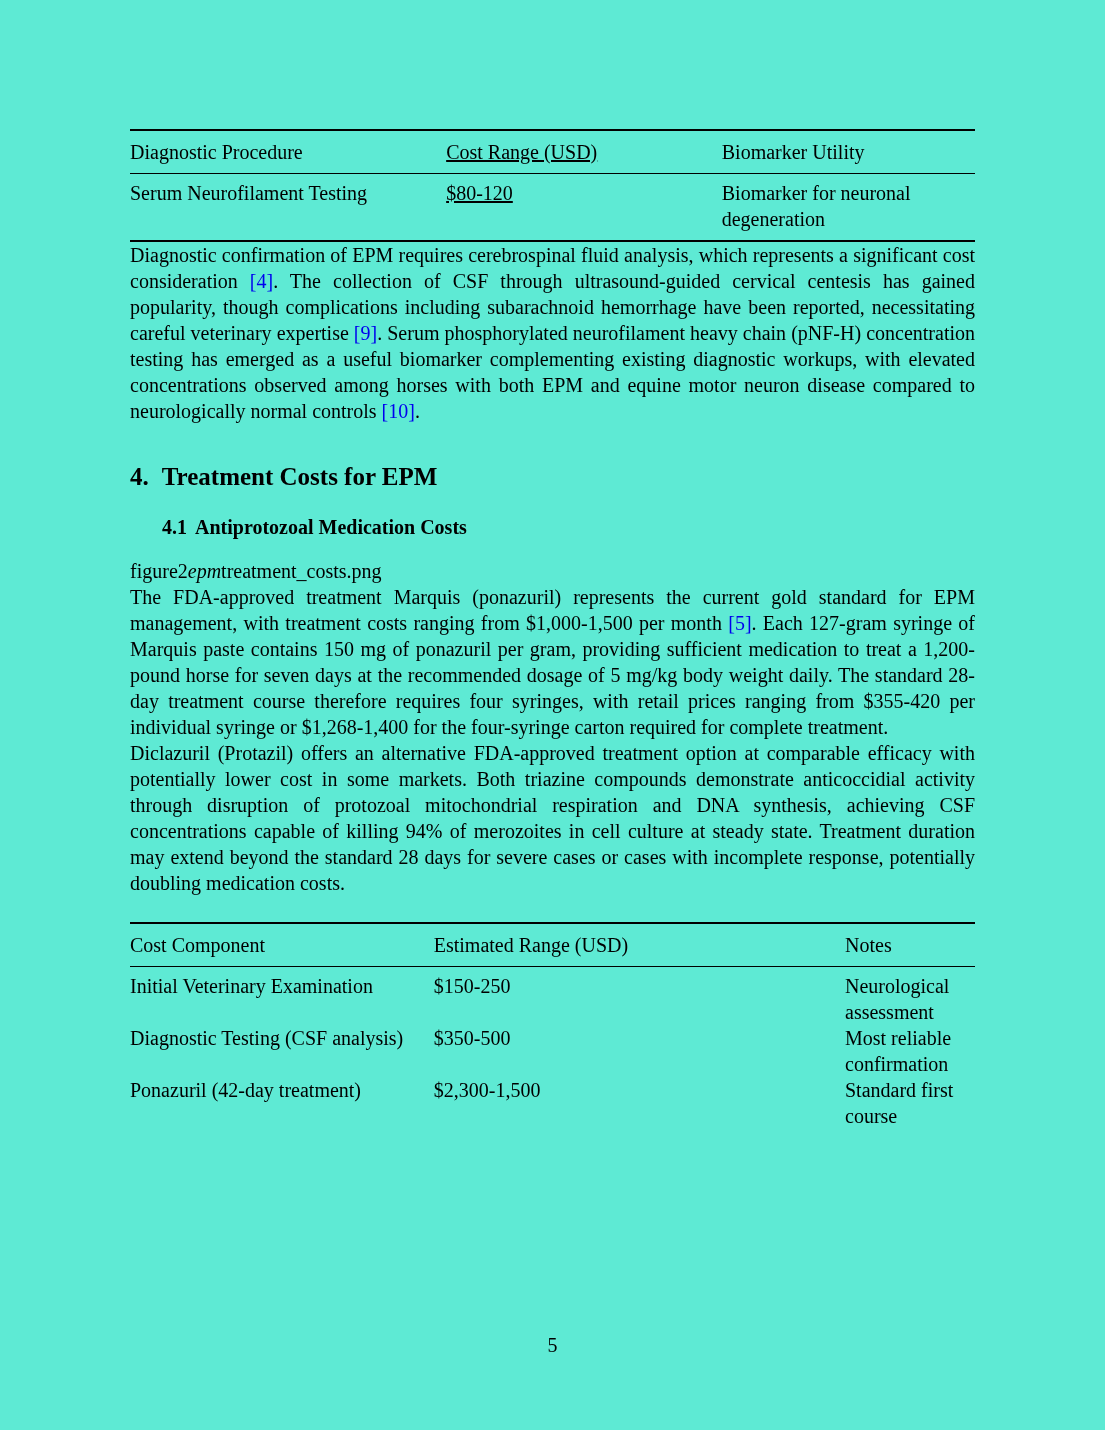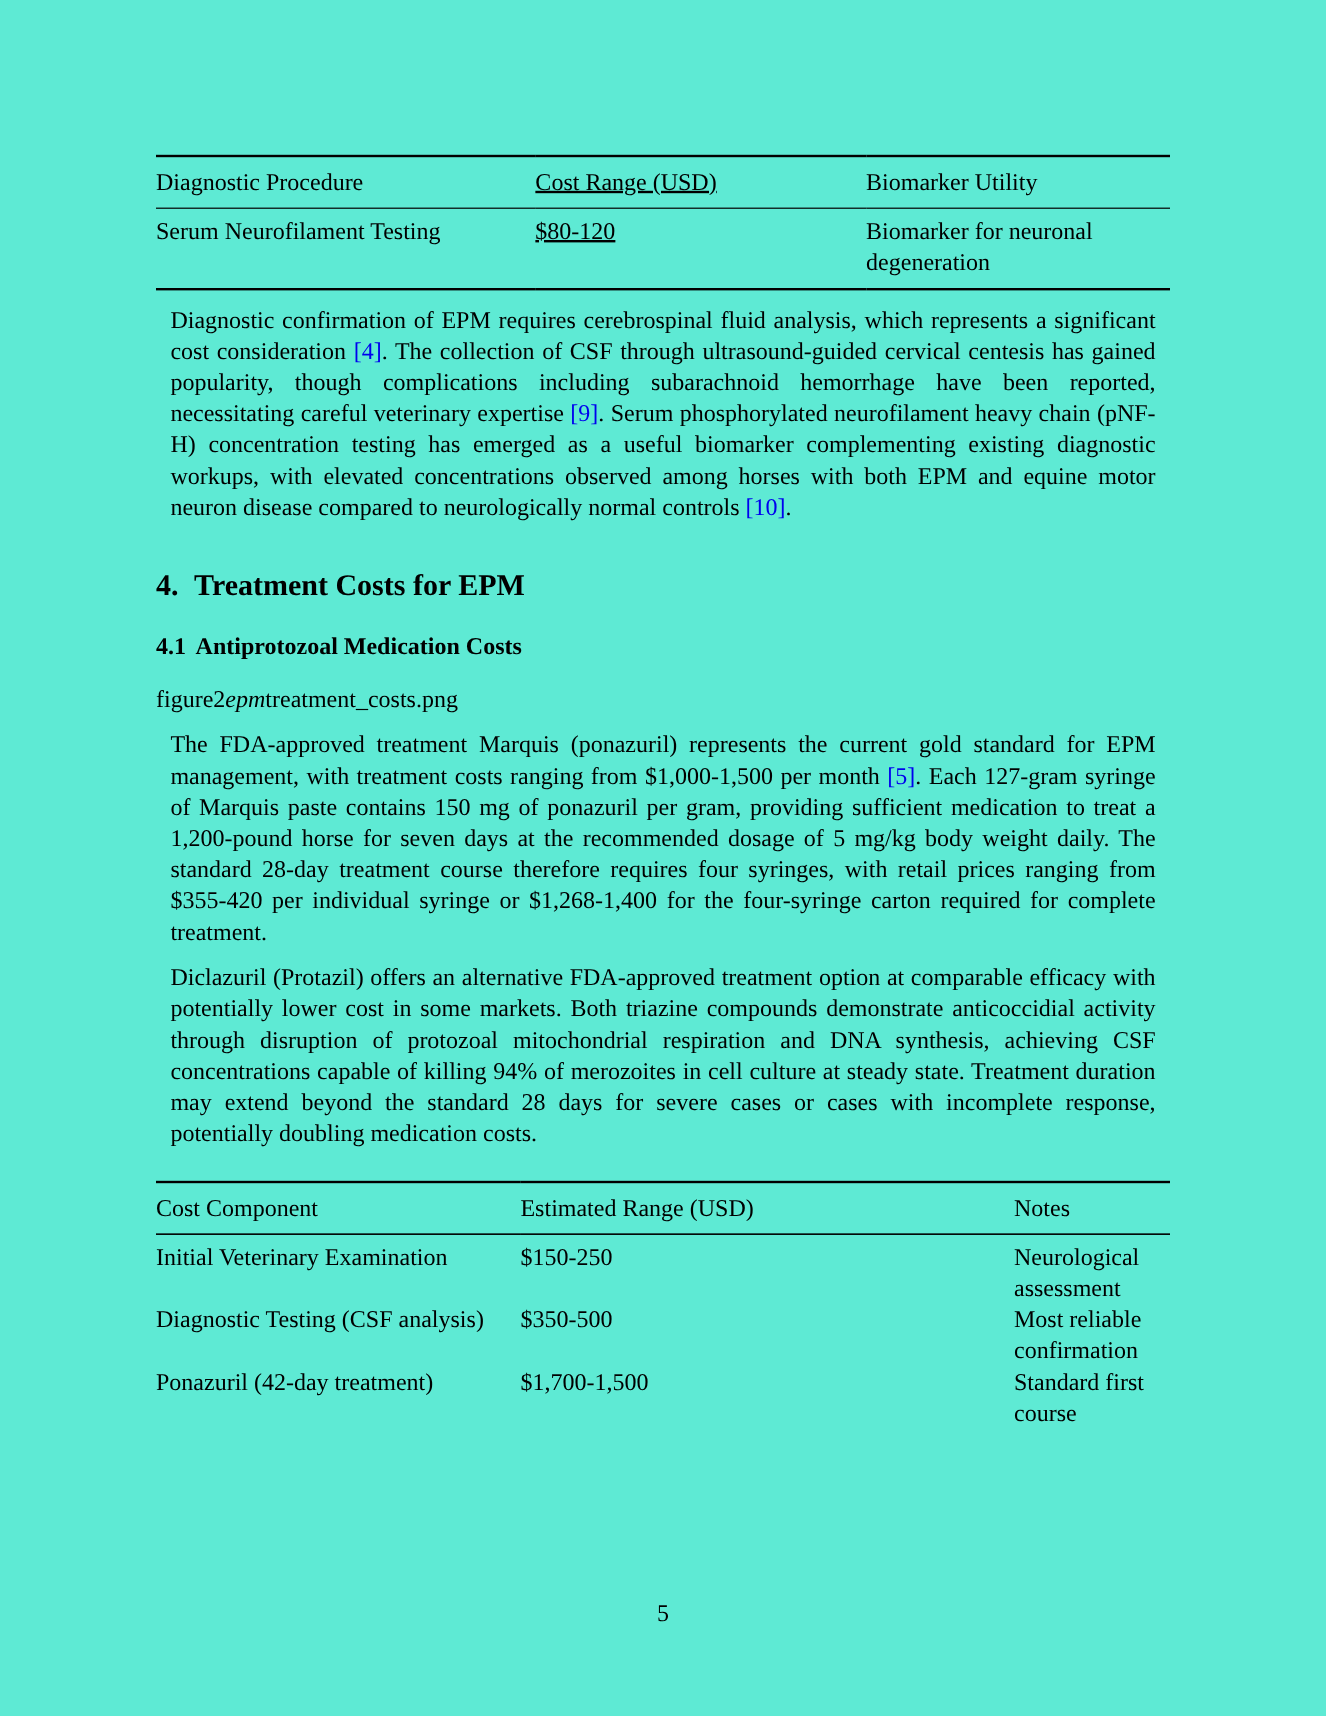--- a/index.html
+++ b/index.html
@@ -38,41 +38,41 @@
   table.data-table tbody tr:first-child td { padding-top: 6px; }
   table.table1 tbody tr:last-child td { padding-bottom: 8px; }
   table.table1 th:nth-child(1), table.table1 td:nth-child(1) { width: 37.5%; }
   table.table1 th:nth-child(2), table.table1 td:nth-child(2) { width: 32.6%; text-decoration: underline; }
   table.table1 th:nth-child(3), table.table1 td:nth-child(3) { width: 29.9%; }
   table.table2 { margin-top: 26px; }
   table.table2 th:nth-child(1), table.table2 td:nth-child(1) { width: 36%; }
   table.table2 th:nth-child(2), table.table2 td:nth-child(2) { width: 49%; }
   table.table2 th:nth-child(3), table.table2 td:nth-child(3) { width: 15%; }
   p.body-text {
-    margin: 12px;
+    margin: 0;
     text-align: justify;
     line-height: 26px;
   }
   .p1 { margin-top: 44px; }
   .p2 { margin-top: 16px; }
   .p3 { margin-top: 16px; }
   h1.section-heading {
     font-size: 25px;
     font-weight: bold;
     margin: 38px 0 0 0;
     line-height: 30px;
   }
   h1.section-heading .sec-num { margin-right: 13px; }
   h2.subsection-heading {
     font-size: 20px;
     font-weight: bold;
     margin: 22px 0 0 0;
     line-height: 26px;
   }
-  h2.subsection-heading .sec-num { margin-right: 8px; }
+  h2.subsection-heading .sec-num { margin-right: 8px; margin-left: 32px; }
   .h42 { margin-top: 34px; }
   .figure-line { margin: 18px 0 0 0; line-height: 26px; }
   .it { font-style: italic; }
   .cite { text-decoration: none; cursor: pointer; }
   .page-number {
     position: absolute;
     top: 1332px;
     left: 0;
     width: 1105px;
     text-align: center;
@@ -132,21 +132,21 @@
           <td>$150-250</td>
           <td>Neurological assessment</td>
         </tr>
         <tr>
           <td>Diagnostic Testing (CSF analysis)</td>
           <td>$350-500</td>
           <td>Most reliable confirmation</td>
         </tr>
         <tr>
           <td>Ponazuril (42-day treatment)</td>
-          <td>$1,700-1,500</td>
+          <td>$2,300-1,500</td>
           <td>Standard first course</td>
         </tr>
       </tbody>
     </table>
 
   <div class="page-number">5</div>
 
 </div>
 
 </body></html>

